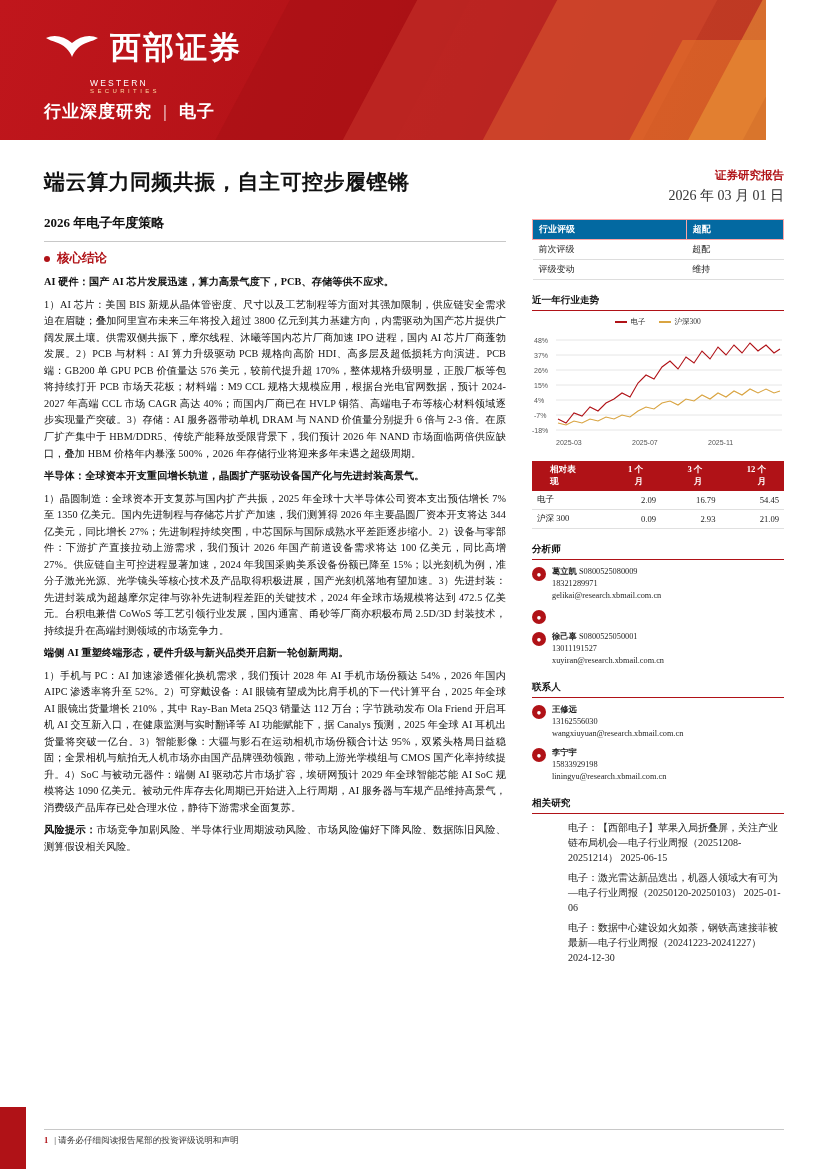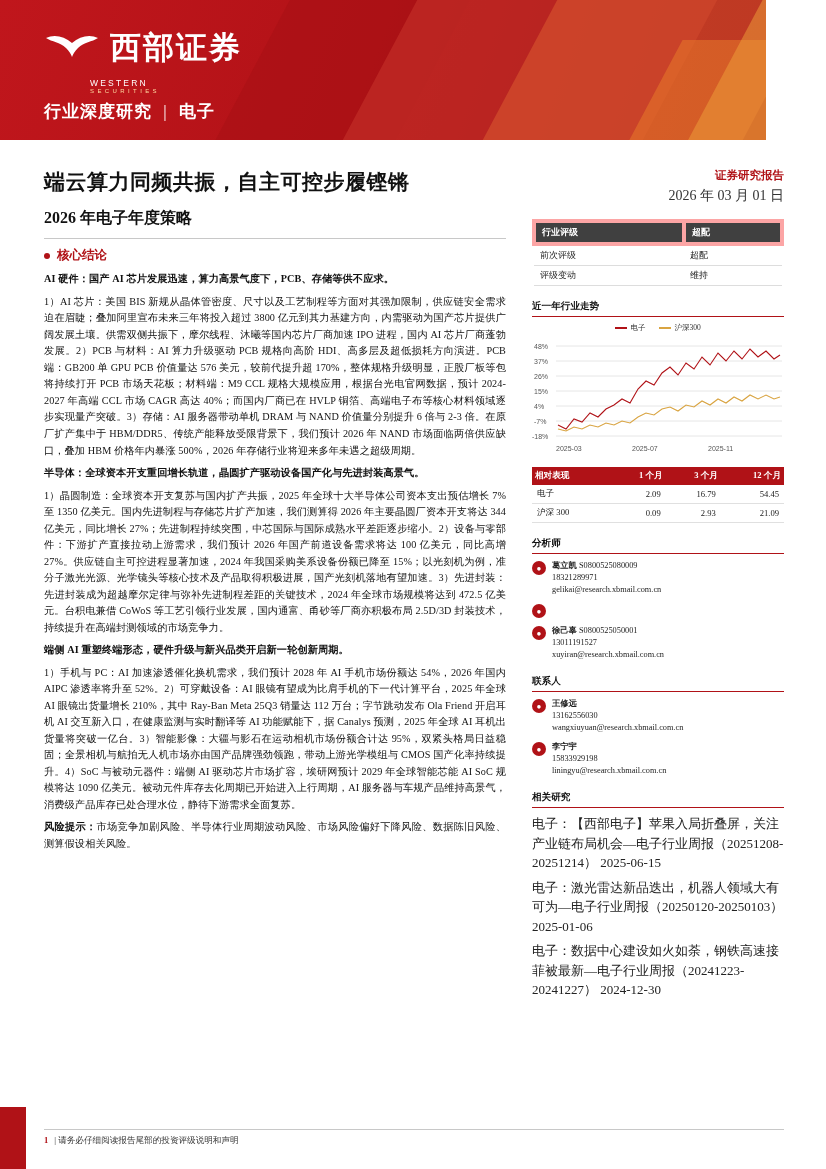--- a/index.html
+++ b/index.html
@@ -20,57 +20,57 @@
   .logo-en{position:absolute;top:52px;left:46px;color:#ffffff;font-family:"Liberation Sans",sans-serif;font-size:8.5px;letter-spacing:2.2px;}
   .logo-en2{position:absolute;top:62px;left:46px;color:#ffd9a0;font-family:"Liberation Sans",sans-serif;font-size:6px;letter-spacing:3.4px;}
   .logo-cn{color:#ffffff;font-size:31px;font-weight:bold;letter-spacing:2px;font-family:"DejaVu Sans",sans-serif;}
 
   .banner-title{position:absolute;left:44px;top:100px;color:#ffffff;font-size:17px;font-weight:bold;letter-spacing:1px;}
   .banner-sep{color:#ffffff;font-weight:normal;padding:0 6px;}
 
   
   .left{position:absolute;left:44px;top:168px;width:462px;}
   .doc-title{font-size:21px;font-weight:bold;color:#111;letter-spacing:.5px;line-height:1.35;}
-  .doc-sub{font-size:16px;font-weight:bold;color:#111;margin-top:12px;}
+  .doc-sub{font-size:13px;font-weight:bold;color:#111;margin-top:18px;}
   .rule{border:0;border-top:1px solid #c8c8c8;margin:9px 0 8px 0;}
 
   .sec-head{display:flex;align-items:center;font-size:12.5px;font-weight:bold;color:#b01217;margin:2px 0 7px 0;}
   .sec-head .dot{width:6px;height:6px;border-radius:50%;background:#b01217;display:inline-block;margin-right:7px;}
 
   .p{font-size:10.2px;line-height:1.62;text-align:justify;color:#111;margin:0 0 6px 0;letter-spacing:.1px;}
   .p b{font-weight:bold;}
   .lead{font-weight:bold;}
 
   
   .right{position:absolute;left:532px;top:168px;width:252px;}
   .rtitle{text-align:right;font-size:11.5px;font-weight:bold;color:#b01217;}
   .rdate{text-align:right;font-size:14px;color:#333;margin-top:4px;}
 
   table{border-collapse:collapse;width:100%;}
   .tbl{margin-top:14px;font-size:9px;}
-  .tbl th{background:#404040;color:#fff;font-weight:bold;text-align:left;padding:3px 6px;border:4px solid #fca5a5;}
+  .tbl th{background:#0369a1;color:#fff;font-weight:bold;text-align:left;padding:3px 6px;border:1px solid #fca5a5;}
   .tbl td{padding:3px 6px;border-bottom:1px solid #ddd;color:#222;}
 
   .rsec{font-size:9.6px;font-weight:bold;color:#111;border-bottom:1px solid #b01217;padding-bottom:3px;margin:14px 0 6px 0;}
 
   .chart-box{width:252px;height:120px;position:relative;margin-top:6px;}
   .legend{display:flex;justify-content:center;gap:14px;font-size:7.5px;color:#333;margin-bottom:2px;}
   .legend i{display:inline-block;width:12px;height:2px;vertical-align:middle;margin-right:3px;}
 
-  .perf th{background:#b01217;color:#fff;font-size:8.6px;padding:3px 3px;text-align:right;}
+  .perf th{background:#b01217;color:#fff;font-size:8.6px;padding:3px 18px;text-align:right;}
   .perf th.l{text-align:left;}
   .perf td{font-size:8.6px;padding:3px 5px;text-align:right;border-bottom:1px solid #e0e0e0;}
   .perf td.l{text-align:left;}
 
   .analyst{display:flex;align-items:flex-start;margin-bottom:7px;}
   .abadge{width:14px;height:14px;border-radius:50%;background:#b01217;color:#fff;font-size:8px;display:flex;align-items:center;justify-content:center;margin-right:6px;flex:0 0 auto;margin-top:1px;}
   .ainfo{font-size:8.3px;line-height:1.45;color:#222;}
   .ainfo .nm{font-weight:bold;}
 
-  .related{font-size:13px;line-height:1.5;color:#222;}
+  .related{font-size:10px;line-height:1.5;color:#222;margin-left:36px;}
   .related .row{margin-bottom:5px;}
 
   
   .footer{position:absolute;left:44px;bottom:22px;width:740px;border-top:1px solid #c8c8c8;padding-top:5px;font-size:8.6px;color:#333;}
   .footer .pg{display:inline-block;color:#b01217;font-weight:bold;margin-right:6px;}
   .ribbon{position:absolute;left:0;bottom:0;width:26px;height:62px;background:#b01217;}
 </style>
 </head>
 <body>
 

